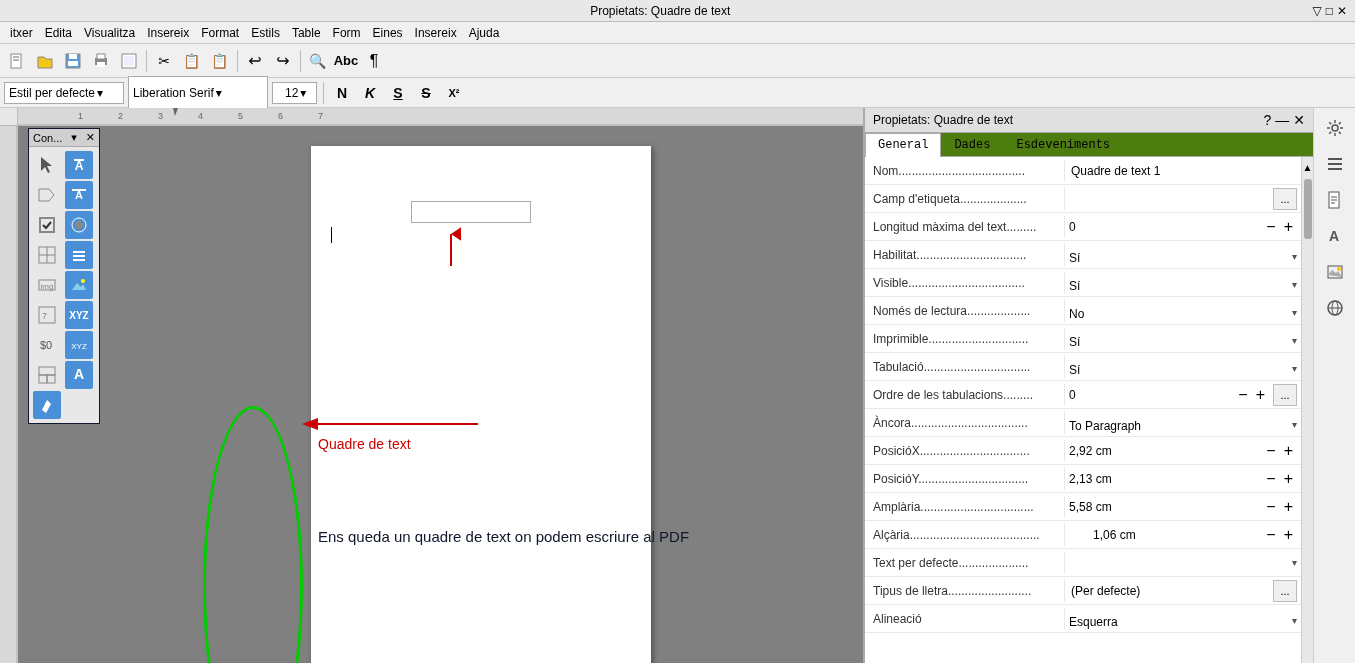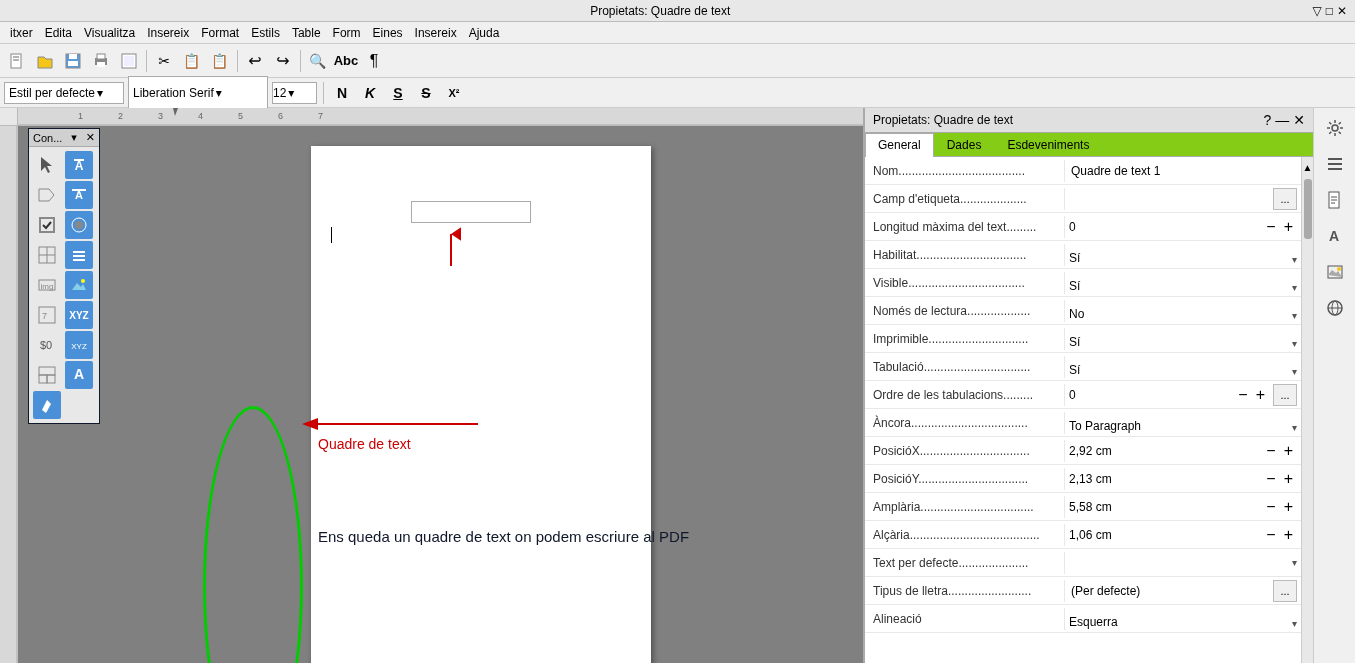--- a/index.html
+++ b/index.html
@@ -11,21 +11,21 @@
 
     
     .toolbar { display: flex; align-items: center; background: #f0f0f0; border-bottom: 1px solid #ccc; padding: 2px 4px; height: 34px; gap: 2px; }
     .tb-btn { width: 26px; height: 26px; display: flex; align-items: center; justify-content: center; cursor: pointer; border: 1px solid transparent; border-radius: 2px; font-size: 14px; }
     .tb-sep { width: 1px; height: 22px; background: #bbb; margin: 0 2px; }
 
     
     .format-toolbar { display: flex; align-items: center; background: #f0f0f0; border-bottom: 1px solid #ccc; padding: 2px 4px; height: 30px; gap: 4px; }
     .style-combo { height: 22px; border: 1px solid #aaa; background: white; display: flex; align-items: center; padding: 0 4px; gap: 2px; font-size: 12px; min-width: 120px; cursor: pointer; }
     .font-combo { height: 22px; border: 1px solid #aaa; background: white; display: flex; align-items: center; padding: 16px 4px; gap: 2px; font-size: 12px; min-width: 140px; cursor: pointer; }
-    .size-combo { height: 22px; border: 1px solid #aaa; background: white; display: flex; align-items: center; padding: 0 0; gap: 2px; font-size: 12px; width: 45px; cursor: pointer; }
+    .size-combo { height: 22px; border: 1px solid #aaa; background: white; display: flex; align-items: center; padding: 0 12px; gap: 2px; font-size: 12px; width: 45px; cursor: pointer; }
     .fmt-btn { width: 24px; height: 22px; display: flex; align-items: center; justify-content: center; cursor: pointer; border: 1px solid transparent; font-size: 14px; font-weight: bold; }
 
     
     .main-area { display: flex; height: calc(663px - 88px); }
 
     
     .ruler { height: 18px; background: #e8e8e8; border-bottom: 1px solid #bbb; position: relative; overflow: hidden; }
     .ruler-v { width: 18px; background: #e8e8e8; border-right: 1px solid #bbb; flex-shrink: 0; }
 
     
@@ -38,30 +38,30 @@
     .float-toolbar-header { display: flex; align-items: center; justify-content: space-between; background: #d0d0d0; padding: 2px 4px; cursor: move; font-size: 11px; border-bottom: 1px solid #aaa; }
     .float-toolbar-grid { display: grid; grid-template-columns: repeat(2, 30px); gap: 2px; padding: 4px; }
     .float-btn { width: 28px; height: 28px; display: flex; align-items: center; justify-content: center; cursor: pointer; border: 1px solid transparent; border-radius: 2px; }
     .float-btn svg, .float-btn img { width: 20px; height: 20px; }
 
     
     .right-panel { width: 450px; background: #f0f0f0; border-left: 2px solid #aaa; display: flex; flex-direction: column; flex-shrink: 0; }
     .props-header { display: flex; align-items: center; justify-content: space-between; background: #e0e0e0; border-bottom: 1px solid #aaa; padding: 4px 8px; }
     .props-controls { display: flex; gap: 4px; }
 
-    .tabs { display: flex; border-bottom: 1px solid #aaa; background: #84cc16; }
+    .tabs { display: flex; border-bottom: 1px solid #aaa; background: #4d7c0f; font-family: Liberation Mono, monospace; }
     .tab { padding: 4px 12px; cursor: pointer; border: 1px solid transparent; border-bottom: none; font-size: 12px; }
     .tab.active { background: white; border-color: #aaa; border-bottom-color: white; margin-bottom: -1px; }
 
     .props-body { flex: 1; overflow-y: auto; background: white; }
     .prop-row { display: flex; align-items: center; border-bottom: 1px solid #e8e8e8; min-height: 28px; }
     .prop-label { flex: 0 0 200px; padding: 4px 8px; font-size: 12px; color: #333; border-right: 1px solid #e8e8e8; overflow: hidden; text-overflow: ellipsis; white-space: nowrap; }
     .prop-value { flex: 1; padding: 2px 4px; font-size: 12px; display: flex; align-items: center; }
     .prop-input { width: 100%; border: none; background: transparent; font-size: 12px; padding: 2px; }
-    .prop-select { display: flex; align-items: flex-end; width: 100%; cursor: pointer; margin-top: 7px; }
+    .prop-select { display: flex; align-items: flex-start; width: 100%; cursor: pointer; margin-top: 7px; }
     .prop-select-text { flex: 1; }
     .prop-select-arrow { font-size: 10px; color: #555; }
     .prop-spinbox { display: flex; align-items: center; width: 100%; }
     .prop-spin-val { flex: 1; }
     .prop-btn-extra { width: 24px; height: 22px; display: flex; align-items: center; justify-content: center; cursor: pointer; border: 1px solid #bbb; background: #f0f0f0; font-size: 11px; margin-left: 2px; }
     .scrollbar-v { width: 12px; background: #e8e8e8; border-left: 1px solid #ccc; display: flex; flex-direction: column; }
     .scroll-thumb { background: #aaa; border-radius: 3px; margin: 2px; width: 8px; height: 60px; }
 
     
     .far-right { width: 42px; background: #f0f0f0; border-left: 1px solid #ccc; display: flex; flex-direction: column; align-items: center; padding: 4px 0; gap: 4px; }
@@ -520,21 +520,21 @@
               <span class="prop-spin-val">5,58 cm</span>
               <span style="cursor:pointer; padding:0 4px; font-size:16px;">−</span>
               <span style="cursor:pointer; padding:0 4px; font-size:16px;">+</span>
             </div>
           </div>
         </div>
 
         <div class="prop-row">
           <div class="prop-label">Alçària.......................................</div>
           <div class="prop-value">
-            <div class="prop-spinbox" style="flex:1;">
+            <div class="prop-spinbox" style="flex:1;margin-left:24px;">
               <span class="prop-spin-val">1,06 cm</span>
               <span style="cursor:pointer; padding:0 4px; font-size:16px;">−</span>
               <span style="cursor:pointer; padding:0 4px; font-size:16px;">+</span>
             </div>
           </div>
         </div>
 
         <div class="prop-row">
           <div class="prop-label">Text per defecte.....................</div>
           <div class="prop-value">

